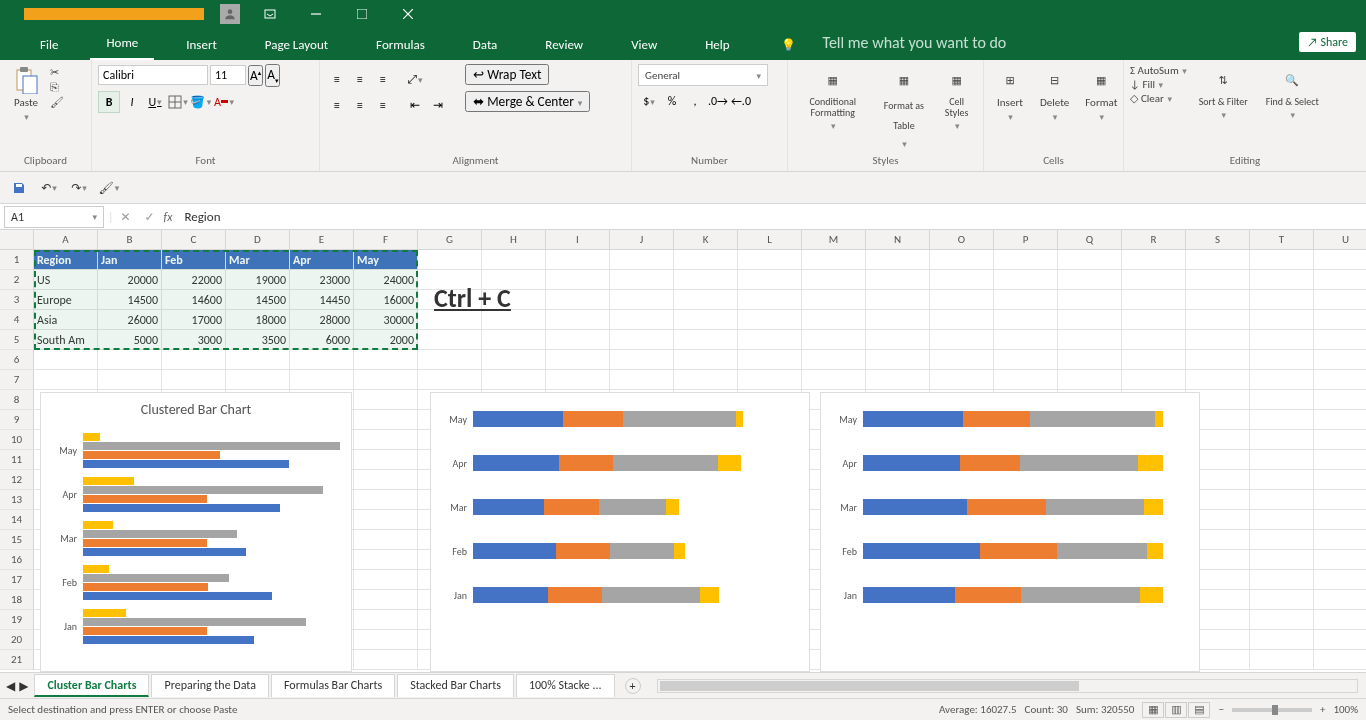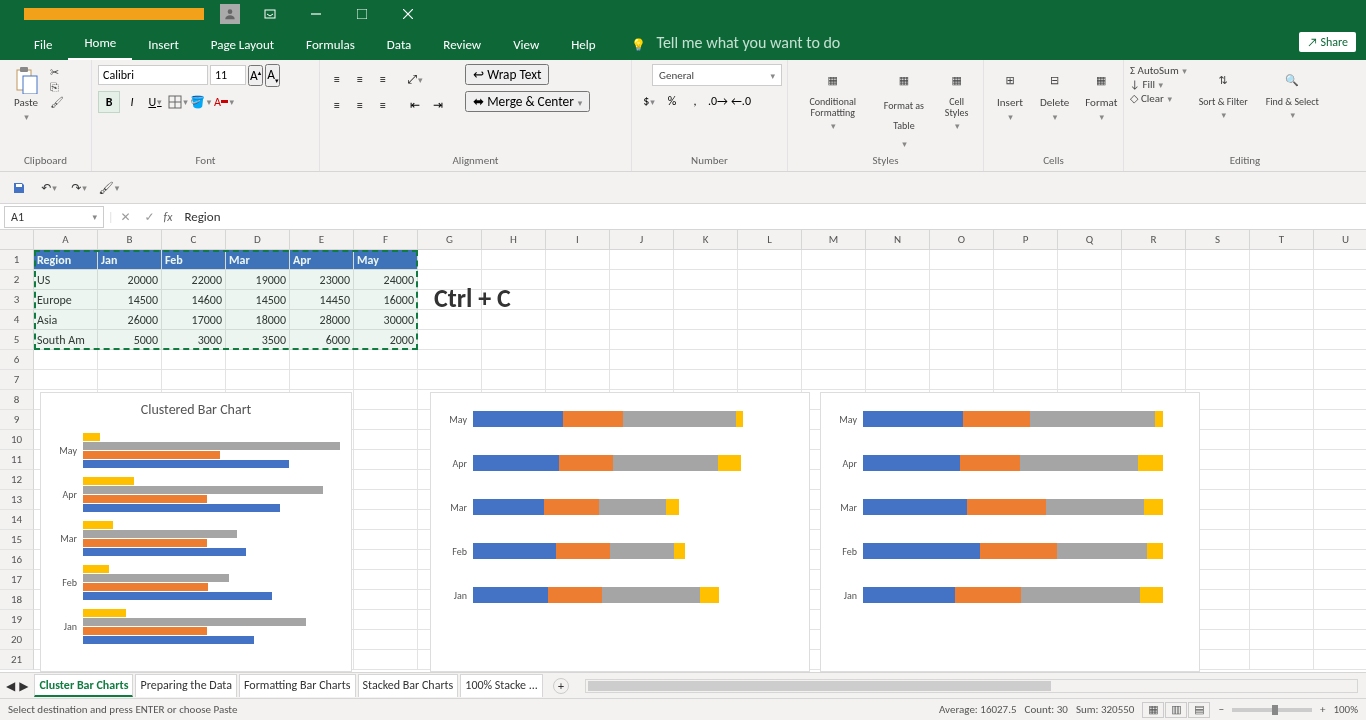--- a/index.html
+++ b/index.html
@@ -3,40 +3,40 @@
 <meta charset="utf-8">
 <style>
 * { margin:0; padding:0; box-sizing:border-box; font-family:"Segoe UI",Calibri,Arial,sans-serif; }
 body { background:#fff; font-size:12px; color:#333; overflow:hidden; width:1366px; height:728px; }
 .titlebar { background:#0e6737; height:28px; display:flex; align-items:center; color:#fff; font-size:12px; }
 .titlebar .center { flex:1; text-align:center; }
 .titlebar .right { display:flex; align-items:center; gap:2px; }
 .titlebar .orange-bar { width:180px; height:12px; background:#f2a11a; margin-right:8px; }
 .titlebar .avatar { width:20px; height:20px; background:#aaa; display:flex; align-items:center; justify-content:center; margin:0 6px; }
 .titlebar .wbtn { width:44px; height:28px; display:flex; align-items:center; justify-content:center; color:#fff; }
-.ribbon-tabs { background:#0e6737; height:32px; display:flex; align-items:flex-end; padding:0 18px; gap:0; color:#fff; position:relative; }
+.ribbon-tabs { background:#0e6737; height:32px; display:flex; align-items:flex-end; padding:0 24px; gap:16px; color:#fff; position:relative; }
 .ribbon-tabs .tab { padding:6px 16px 8px; font-size:13px; cursor:pointer; }
 .ribbon-tabs .tab.active { color:#fff; border-bottom:2px solid #fff; font-weight:500; }
 .ribbon-tabs .bulb { margin:0 10px 8px 20px; }
 .ribbon-tabs .tell { color:#c3e0d1; padding-bottom:8px; font-size:16px; }
 .ribbon-tabs .share { position:absolute; right:10px; top:4px; background:#fff; color:#0e6737; padding:3px 8px; font-size:12px; border-radius:2px; }
 .ribbon { background:#f3f2f1; height:112px; display:flex; border-bottom:1px solid #d6d6d6; font-size:11px; color:#444; position:relative; }
 .group { display:flex; flex-direction:column; justify-content:space-between; border-right:1px solid #e3e3e3; padding:4px 6px 2px; }
 .group .label { text-align:center; color:#666; font-size:11px; padding-bottom:2px; position:relative; }
 .ctrls { display:flex; gap:4px; align-items:flex-start; }
 .big-btn { display:flex; flex-direction:column; align-items:center; padding:2px 6px; gap:2px; font-size:11px; }
 .icon { width:16px; height:16px; display:inline-flex; align-items:center; justify-content:center; }
 .icon.lg { width:28px; height:28px; }
 .font-row input { height:20px; border:1px solid #ccc; padding:0 4px; font-size:12px; }
 .font-name { width:110px; }
 .font-size { width:36px; }
 .btn-row { display:flex; gap:1px; margin-top:4px; }
 .btn-row .sbtn { width:22px; height:22px; border:1px solid transparent; display:flex; align-items:center; justify-content:center; background:transparent; font-size:12px; }
 .dd { font-size:9px; color:#888; margin-left:1px; }
-.numfmt { width:130px; height:22px; border:1px solid #ccc; padding:6px 6px; display:flex; align-items:center; justify-content:space-between; background:#fff;margin-left:14px; }
+.numfmt { width:130px; height:22px; border:1px solid #ccc; padding:6px 6px; display:flex; align-items:center; justify-content:space-between; background:#fff; }
 .qat { background:#f3f2f1; height:32px; border-bottom:1px solid #d6d6d6; display:flex; align-items:center; padding:0 8px; gap:8px; }
 .qat .qbtn { width:22px; height:22px; display:flex; align-items:center; justify-content:center; }
 .formula-bar { height:26px; border-bottom:1px solid #d6d6d6; display:flex; align-items:center; background:#fff; }
 .namebox { width:100px; height:22px; margin:0 4px; border:1px solid #ccc; padding:0 6px; font-size:12px; display:flex; align-items:center; justify-content:space-between; }
 .fbtn { width:24px; text-align:center; color:#999; }
 .fx { font-style:italic; color:#666; margin:0 6px 0 2px; }
 .fval { flex:1; padding:0 6px; font-size:13px; }
 .sheet-area { display:flex; height:442px; background:#fff; overflow:hidden; position:relative; }
 .corner { width:34px; height:20px; background:#f3f2f1; border-right:1px solid #d6d6d6; border-bottom:1px solid #d6d6d6; }
 .colh { width:64px; height:20px; background:#f3f2f1; border-right:1px solid #d6d6d6; border-bottom:1px solid #d6d6d6; text-align:center; font-size:11px; color:#555; line-height:20px; }
@@ -46,24 +46,24 @@
 .hdr-cell { background:#4472C4; color:#fff; font-weight:600; }
 .sel-area { position:absolute; border:2px dashed #107c41; pointer-events:none; background:rgba(16,124,65,0.08); }
 .chart-box { position:absolute; background:#fff; border:1px solid #ddd; font-size:11px; }
 .chart-title { text-align:center; font-size:14px; color:#555; padding:8px 0 6px; }
 .chart-body { position:relative; padding:2px 8px 8px 42px; }
 .cat-row { display:flex; align-items:center; margin:4px 0; position:relative; height:40px; }
 .cat-label { position:absolute; left:-38px; width:32px; text-align:right; color:#555; font-size:10px; }
 .bars { display:flex; flex-direction:column; gap:1px; width:100%; }
 .bar { height:8px; }
 .stacked { display:flex; height:16px; width:240px; }
-.annot { position:absolute; font-size:26px; font-weight:700; color:#333; }
+.annot { position:absolute; font-size:26px; font-weight:700; color:#333;text-decoration:underline; }
 .sheet-tabs { height:26px; background:#f3f2f1; border-top:1px solid #d6d6d6; display:flex; align-items:center; font-size:12px; }
 .stab-nav { display:flex; gap:4px; padding:0 6px; }
-.stab { padding:3px 4px; background:#fff; border:1px solid #d6d6d6; border-bottom:none; margin-right:2px; cursor:pointer; white-space:nowrap; }
+.stab { padding:3px 12px; background:#fff; border:1px solid #d6d6d6; border-bottom:none; margin-right:2px; cursor:pointer; white-space:nowrap; }
 .stab.active { color:#107c41; font-weight:600; border-bottom:2px solid #107c41; background:#fff; }
 .hscroll { flex:1; margin:0 8px; height:14px; background:#f3f2f1; border:1px solid #d6d6d6; position:relative; }
 .hscroll .thumb { position:absolute; left:2px; top:1px; height:10px; width:60%; background:#cdcdcd; }
 .statusbar { height:22px; background:#f3f2f1; border-top:1px solid #d6d6d6; display:flex; align-items:center; justify-content:space-between; padding:0 8px; font-size:11px; color:#555; }
 .statusbar .right { display:flex; align-items:center; gap:8px; }
 .view-btns { display:flex; gap:1px; }
 .view-btns .vb { width:22px; height:16px; border:1px solid #ccc; display:flex; align-items:center; justify-content:center; }
 .zoom-slider { width:80px; height:4px; background:#ccc; position:relative; }
 .zoom-slider .zt { position:absolute; left:50%; top:-3px; width:6px; height:10px; background:#888; }
 </style>
@@ -1001,21 +1001,21 @@
 </div>
 
 <div class="sheet-tabs">
   <div class="stab-nav">
     <span>◀</span>
     <span>▶</span>
   </div>
   <div id="stabs" style="display:flex">
       <div class="stab active">Cluster Bar Charts</div>
       <div class="stab">Preparing the Data</div>
-      <div class="stab">Formatting Bar Charts</div>
+      <div class="stab">Formulas Bar Charts</div>
       <div class="stab">Stacked Bar Charts</div>
       <div class="stab">100% Stacke ...</div>
     </div>
   <span style="margin:0 8px;border:1px solid #ccc;border-radius:50%;width:16px;height:16px;text-align:center;line-height:14px">+</span>
   <div class="hscroll">
       <div class="thumb"></div>
     </div>
 </div>
 
 <div class="statusbar">

